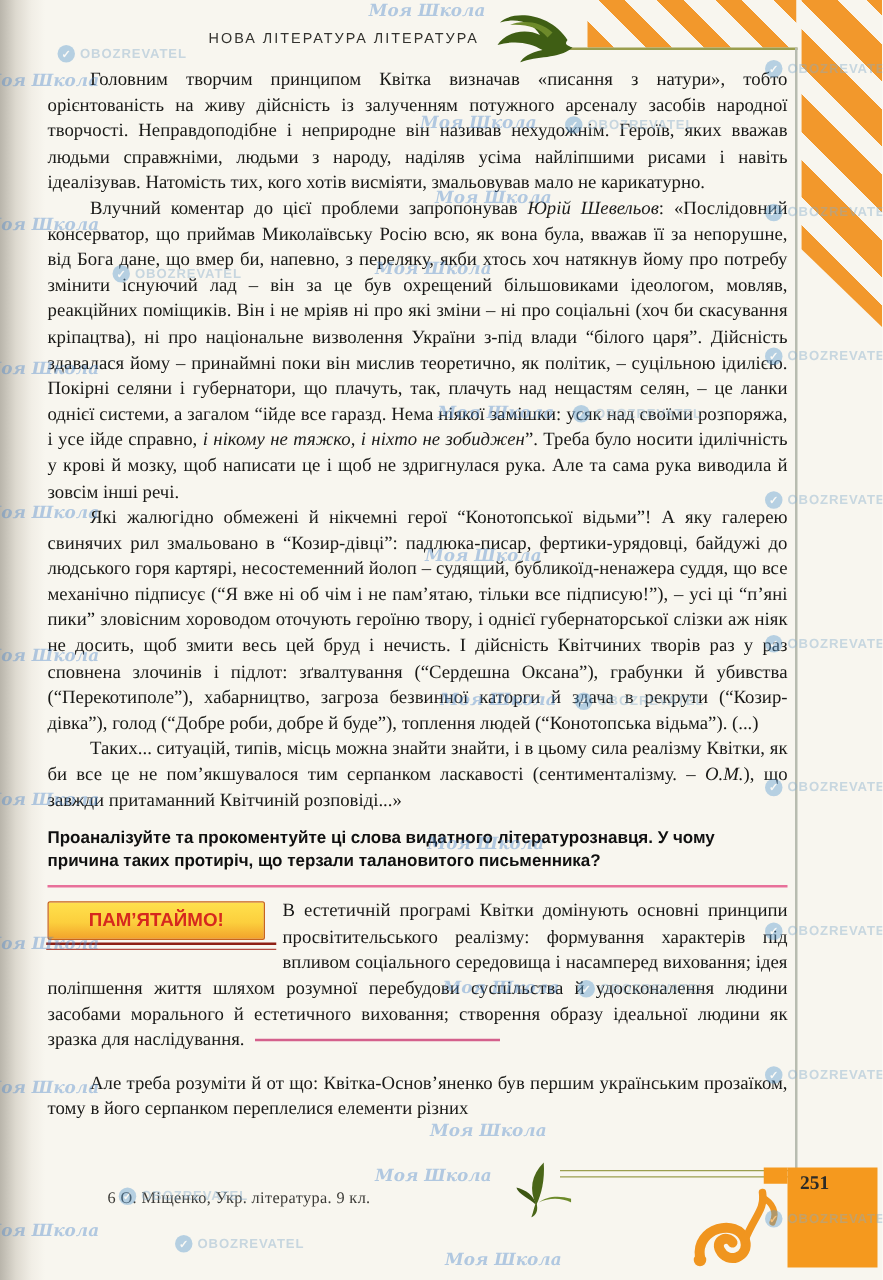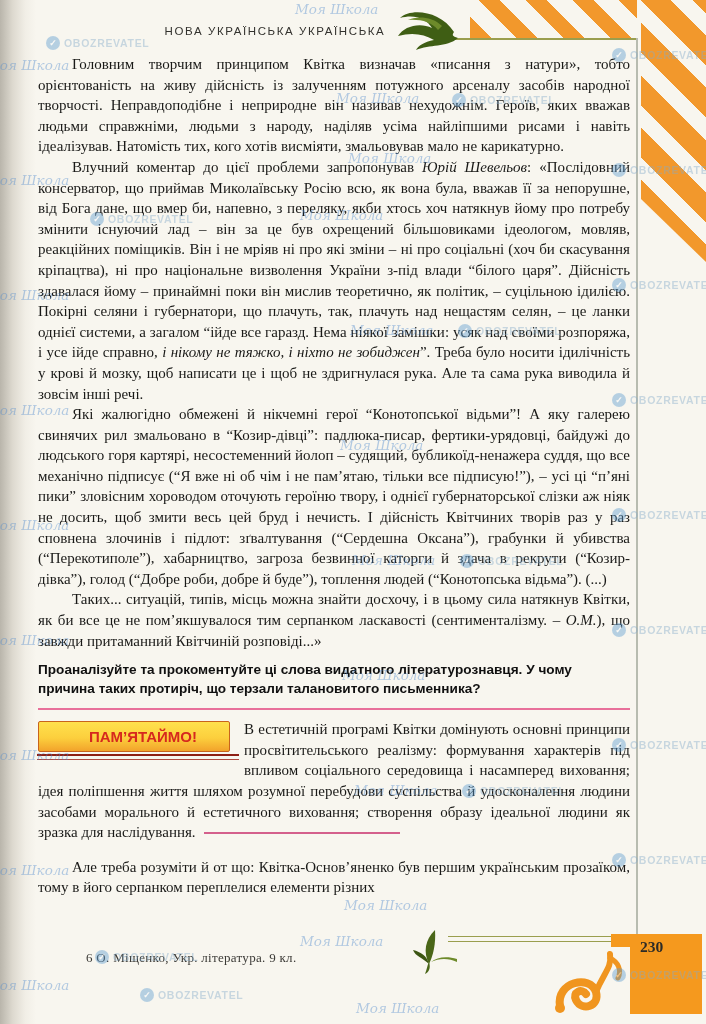--- a/index.html
+++ b/index.html
@@ -48,21 +48,21 @@
     font-size:13.6px;line-height:18.5px;color:#101010;text-align:left;
   }
   .pink-rule{margin-top:10px;height:2px;background:#e8709a;}
   .memo{margin-top:9px;}
   .memo-badge{
     position:relative;float:left;
     width:172px;height:29px;line-height:29px;text-align:center;
     margin:2px 14px 10px 0;
     background:linear-gradient(180deg,#ffe14d 0,#fccf3d 55%,#f2a32b 100%);
     border:1px solid #c8641c;border-radius:2px;
-    font-family:"Liberation Sans",sans-serif;font-weight:bold;font-size:15px;color:#d6281e;padding-left:18px;
+    font-family:"Liberation Sans",sans-serif;font-weight:bold;font-size:15px;color:#d6281e;
   }
   .memo-badge::after{
     content:"";position:absolute;left:-2px;right:-10px;bottom:-9px;height:3px;
     border-top:2.5px solid #8e1f14;border-bottom:1.5px solid #b04a40;
   }
   .memo-text{font-size:15px;line-height:20.6px;text-align:justify;}
   .trail-rule{display:inline-block;width:196px;height:2px;background:#d4608c;vertical-align:3px;margin-left:8px;}
   .closing{margin-top:14px;text-indent:34px;}
   
   .imprint{
@@ -76,21 +76,21 @@
   }
   .page-box-notch{position:absolute;left:611px;top:934px;width:19px;height:13px;background:#f5991e;}
   .page-num{
     position:absolute;left:640px;top:938px;
     font-size:15.5px;font-weight:bold;color:#2c2b27;
   }
   .swirl{position:absolute;left:546px;top:948px;}
   
   .wm{position:absolute;pointer-events:none;white-space:nowrap;}
   .wm-ms{
-    font-family:"DejaVu Serif",serif;font-style:italic;font-weight:normal;
+    font-family:"DejaVu Serif",serif;font-style:italic;font-weight:bold;
     font-size:13.5px;color:#4a86cc;opacity:.40;
   }
   .wm-ob{display:flex;align-items:center;gap:4px;opacity:.42;}
   .wm-ob .circ{
     width:14px;height:14px;border-radius:50%;background:#5b9bd0;color:#ffffff;
     font-size:9px;line-height:14px;text-align:center;font-weight:bold;
     font-family:"Liberation Sans",sans-serif;
   }
   .wm-ob .txt{
     font-family:"Liberation Sans",sans-serif;font-weight:bold;
@@ -103,33 +103,33 @@
 <div id="page">
 
   <div class="spine"></div>
 
   <div class="stripes-top"></div>
   <div class="stripes-right"></div>
   <div class="frame-top"></div>
   <div class="frame-right"></div>
   <div class="frame-bottom"></div>
 
-  <div class="header-title">НОВА УКРАЇНСЬКА УКРАЇНСЬКА</div>
+  <div class="header-title">НОВА ЛІТЕРАТУРА ЛІТЕРАТУРА</div>
 
   <svg class="flourish" width="70" height="44" viewBox="0 0 70 44">
     <path fill="#3f5e14" d="M62 26 C48 4 18 2 8 12 C22 8 34 12 40 22 C28 16 12 20 6 30 C20 26 32 28 42 34 C32 36 26 40 24 44 C38 38 54 42 66 32 C60 30 60 29 62 26 Z"></path>
     <path fill="#6d8a2a" d="M50 20 C40 10 24 10 16 14 C28 13 40 16 46 24 Z"></path>
   </svg>
 
   <div class="content">
     <div id="paragraphs">
         <p class="para"><span>Головним творчим принципом Квітка визначав «писання з натури», тобто орієнтованість на живу дійсність із залученням потужного арсеналу засобів народної творчості. Неправдоподібне і неприродне він називав нехудожнім. Героїв, яких вважав людьми справжніми, людьми з народу, наділяв усіма найліпшими рисами і навіть ідеалізував. Натомість тих, кого хотів висміяти, змальовував мало не карикатурно.</span></p>
         <p class="para"><span>Влучний коментар до цієї проблеми запропонував </span><span class="it">Юрій Шевельов</span><span>: «Послідовний консерватор, що приймав Миколаївську Росію всю, як вона була, вважав її за непорушне, від Бога дане, що вмер би, напевно, з переляку, якби хтось хоч натякнув йому про потребу змінити існуючий лад – він за це був охрещений більшовиками ідеологом, мовляв, реакційних поміщиків. Він і не мріяв ні про які зміни – ні про соціальні (хоч би скасування кріпацтва), ні про національне визволення України з-під влади “білого царя”. Дійсність здавалася йому – принаймні поки він мислив теоретично, як політик, – суцільною ідилією. Покірні селяни і губернатори, що плачуть, так, плачуть над нещастям селян, – це ланки однієї системи, а загалом “ійде все гаразд. Нема ніякої замішки: усяк над своїми розпоряжа, і усе ійде справно, </span><span class="it">і нікому не тяжко, і ніхто не зобиджен</span><span>”. Треба було носити ідилічність у крові й мозку, щоб написати це і щоб не здригнулася рука. Але та сама рука виводила й зовсім інші речі.</span></p>
         <p class="para"><span>Які жалюгідно обмежені й нікчемні герої “Конотопської відьми”! А яку галерею свинячих рил змальовано в “Козир-дівці”: падлюка-писар, фертики-урядовці, байдужі до людського горя картярі, несостеменний йолоп – судящий, бубликоїд-ненажера суддя, що все механічно підписує (“Я вже ні об чім і не пам’ятаю, тільки все підписую!”), – усі ці “п’яні пики” зловісним хороводом оточують героїню твору, і однієї губернаторської слізки аж ніяк не досить, щоб змити весь цей бруд і нечисть. І дійсність Квітчиних творів раз у раз сповнена злочинів і підлот: зґвалтування (“Сердешна Оксана”), грабунки й убивства (“Перекотиполе”), хабарництво, загроза безвинної каторги й здача в рекрути (“Козир-дівка”), голод (“Добре роби, добре й буде”), топлення людей (“Конотопська відьма”). (...)</span></p>
-        <p class="para"><span>Таких... ситуацій, типів, місць можна знайти досхочу, і в цьому сила натякнув Квітки, як би все це не пом’якшувалося тим серпанком ласкавості (сентименталізму. – </span><span class="it">О.М.</span><span>), що завжди притаманний Квітчиній розповіді...»</span></p>
+        <p class="para"><span>Таких... ситуацій, типів, місць можна знайти знайти, і в цьому сила реалізму Квітки, як би все це не пом’якшувалося тим серпанком ласкавості (сентименталізму. – </span><span class="it">О.М.</span><span>), що завжди притаманний Квітчиній розповіді...»</span></p>
       </div>
 
     <div class="task">Проаналізуйте та прокоментуйте ці слова видатного літературознавця. У чому причина таких протиріч, що терзали талановитого письменника?</div>
 
     <div class="pink-rule"></div>
 
     <div class="memo">
       <div class="memo-badge">ПАМ’ЯТАЙМО!</div>
       <div class="memo-text">
         <span>В естетичній програмі Квітки домінують основні принципи просвітительського реалізму: формування характерів під впливом соціального середовища і насамперед виховання; ідея поліпшення життя шляхом розумної перебудови суспільства й удосконалення людини засобами морального й естетичного виховання; створення образу ідеальної людини як зразка для наслідування.</span><span class="trail-rule"></span>
@@ -143,21 +143,21 @@
 
   <svg class="leaf" width="44" height="46" viewBox="0 0 44 46">
     <path fill="#4a6618" d="M22 2 C12 12 10 24 16 36 C20 28 23 16 22 2 Z"></path>
     <path fill="#3c5512" d="M16 36 C10 30 2 28 0 22 C8 24 14 28 16 36 Z"></path>
     <path fill="#4a6618" d="M16 34 C18 40 16 44 12 46 C14 41 14 38 16 34 Z"></path>
     <path fill="#6d8a2a" d="M18 34 C26 30 36 30 44 34 L44 31 C34 28 24 29 18 34 Z"></path>
   </svg>
 
   <div class="page-box-notch"></div>
   <div class="page-box"></div>
-  <div class="page-num">230</div>
+  <div class="page-num">251</div>
 
   <svg class="swirl" width="86" height="70" viewBox="0 0 86 70">
     <path fill="none" stroke="#f0951f" stroke-width="8" stroke-linecap="round" d="M14 58 C10 34 44 26 50 44 C54 58 36 64 30 52 C26 44 36 40 40 46"></path>
     <path fill="none" stroke="#f0951f" stroke-width="6" stroke-linecap="round" d="M50 44 C58 24 66 20 64 6"></path>
     <path fill="none" stroke="#f0951f" stroke-width="5" stroke-linecap="round" d="M64 10 C72 14 76 22 72 30"></path>
     <circle cx="14" cy="60" r="5" fill="#f0951f"></circle>
   </svg>
 
   <div id="wm-layer">
       <div class="wm wm-ms" style="left: 295px; top: 1px;">Моя Школа</div>

